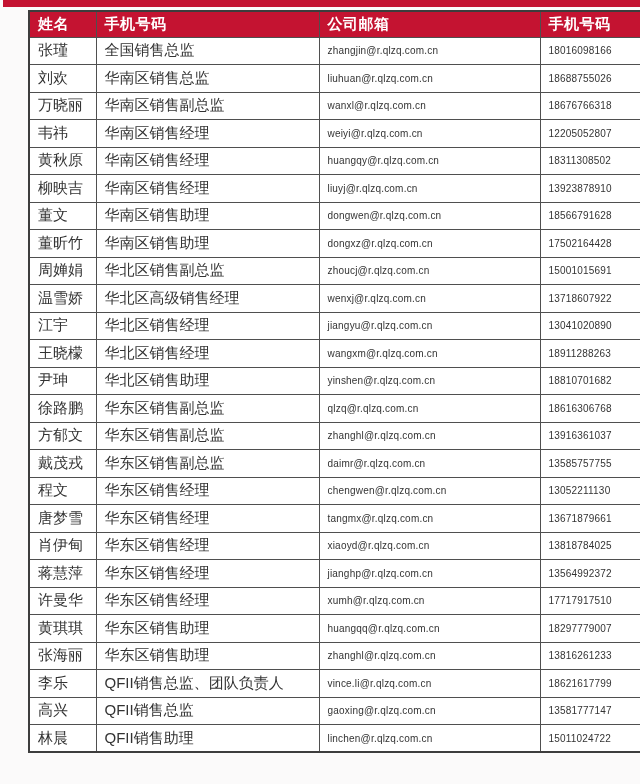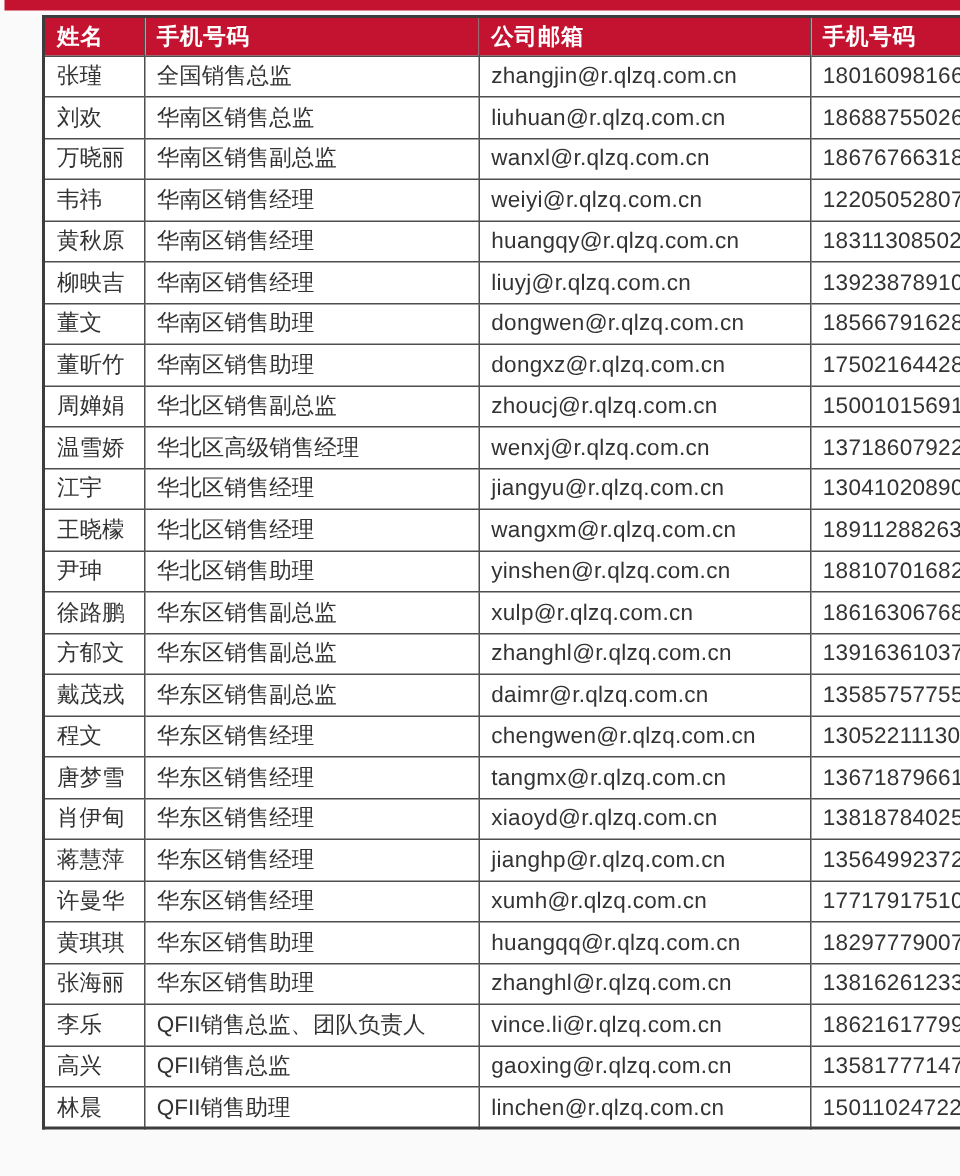--- a/index.html
+++ b/index.html
@@ -54,21 +54,21 @@
     font-weight: bold;
     font-size: 15px;
     letter-spacing: 0.5px;
   }
   tbody td {
     background: #ffffff;
     color: var(--cell-text);
     font-size: 15px;
   }
   td.email-cell, td.phone-cell {
-    font-size: 15px;
+    font-size: 10px;
     letter-spacing: 0.2px;
   }
 </style>
 </head>
 <body>
 
 <div class="top-banner"></div>
 
 <div class="table-wrap">
   <table class="contact-table">
@@ -175,21 +175,21 @@
   <tr>
     <td class="name-cell">尹珅</td>
     <td class="title-cell">华北区销售助理</td>
     <td class="email-cell">yinshen@r.qlzq.com.cn</td>
     <td class="phone-cell">18810701682</td>
   </tr>
 
   <tr>
     <td class="name-cell">徐路鹏</td>
     <td class="title-cell">华东区销售副总监</td>
-    <td class="email-cell">xulp@r.qlzq.com.cn</td>
+    <td class="email-cell">qlzq@r.qlzq.com.cn</td>
     <td class="phone-cell">18616306768</td>
   </tr>
 
   <tr>
     <td class="name-cell">方郁文</td>
     <td class="title-cell">华东区销售副总监</td>
     <td class="email-cell">zhanghl@r.qlzq.com.cn</td>
     <td class="phone-cell">13916361037</td>
   </tr>
 

